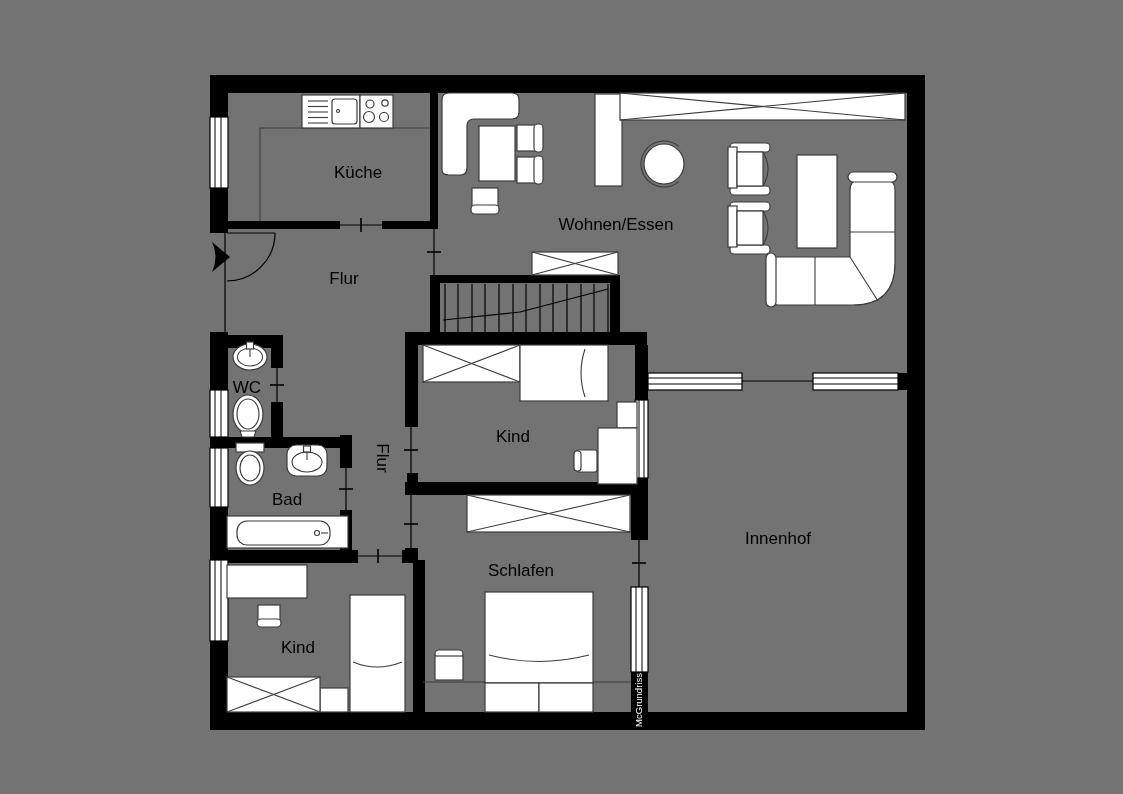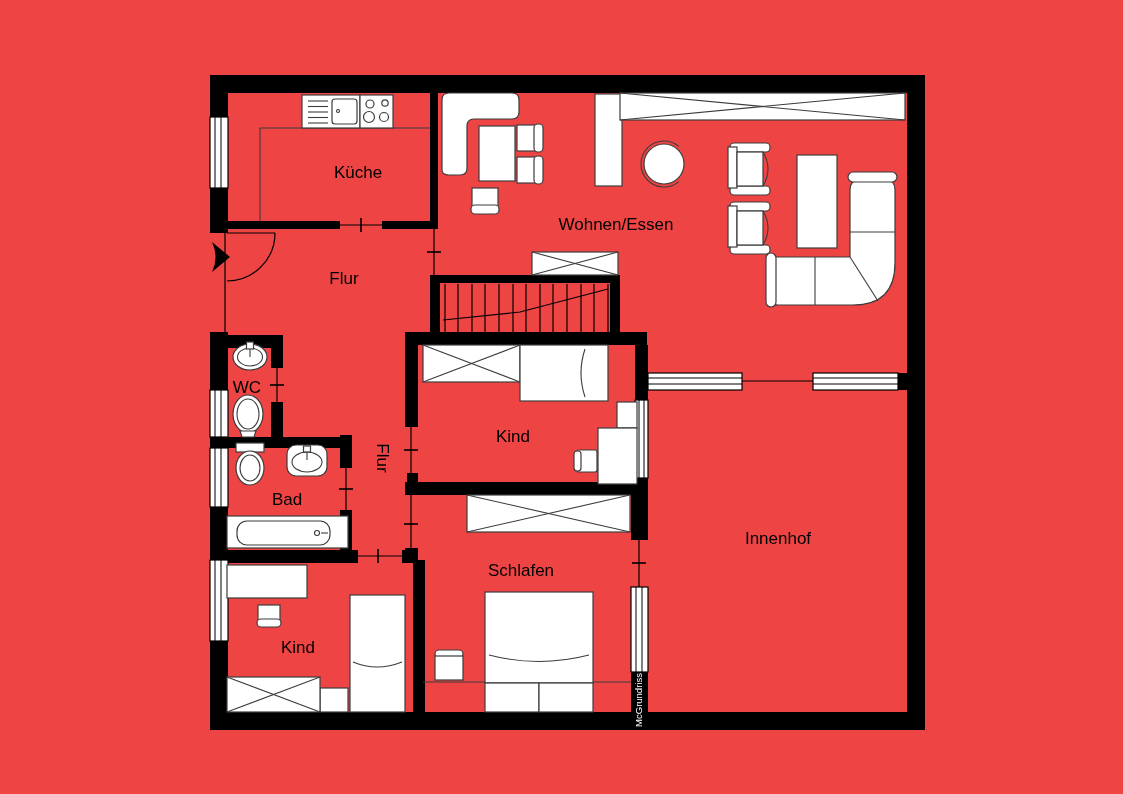--- a/index.html
+++ b/index.html
@@ -1,16 +1,16 @@
 <!DOCTYPE html>
 <html><head>
 <meta charset="utf-8">
 <style>
   html,body{margin:0;padding:0;background:#ffffff;}
-  .page{position:relative;width:1123px;height:794px;background:#ef4444;font-family:"Liberation Sans",sans-serif;}
+  .page{position:relative;width:1123px;height:794px;background:#737373;font-family:"Liberation Sans",sans-serif;}
   svg{display:block;}
   .wall{fill:#000000;stroke:none;}
   .thin{stroke:#000000;stroke-width:1.2;fill:none;}
   .tick{stroke:#000000;stroke-width:1.6;fill:none;}
   .furn{fill:#ffffff;stroke:#3c3c3c;stroke-width:1.2;}
   .furnln{stroke:#3c3c3c;stroke-width:1.1;fill:none;}
   .win{fill:#ffffff;stroke:#000000;stroke-width:1.2;}
   .winln{stroke:#000000;stroke-width:1;fill:none;}
   .lbl{font-family:"Liberation Sans",sans-serif;font-size:17px;fill:#000000;}
   .wm{font-family:"Liberation Sans",sans-serif;font-size:9.5px;fill:#ffffff;}

